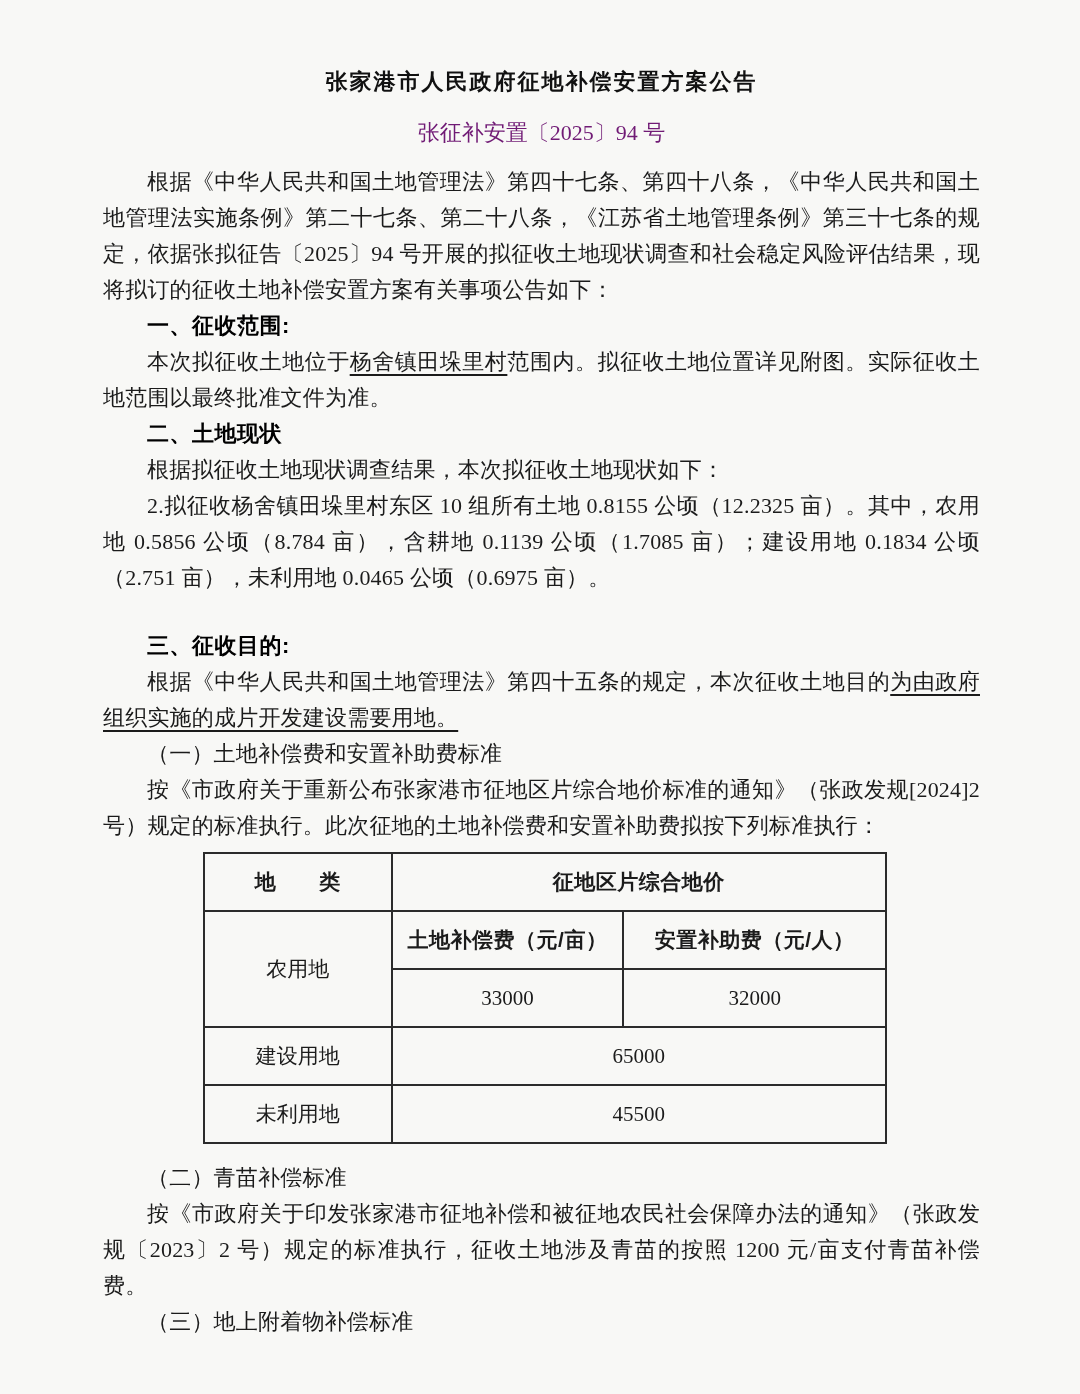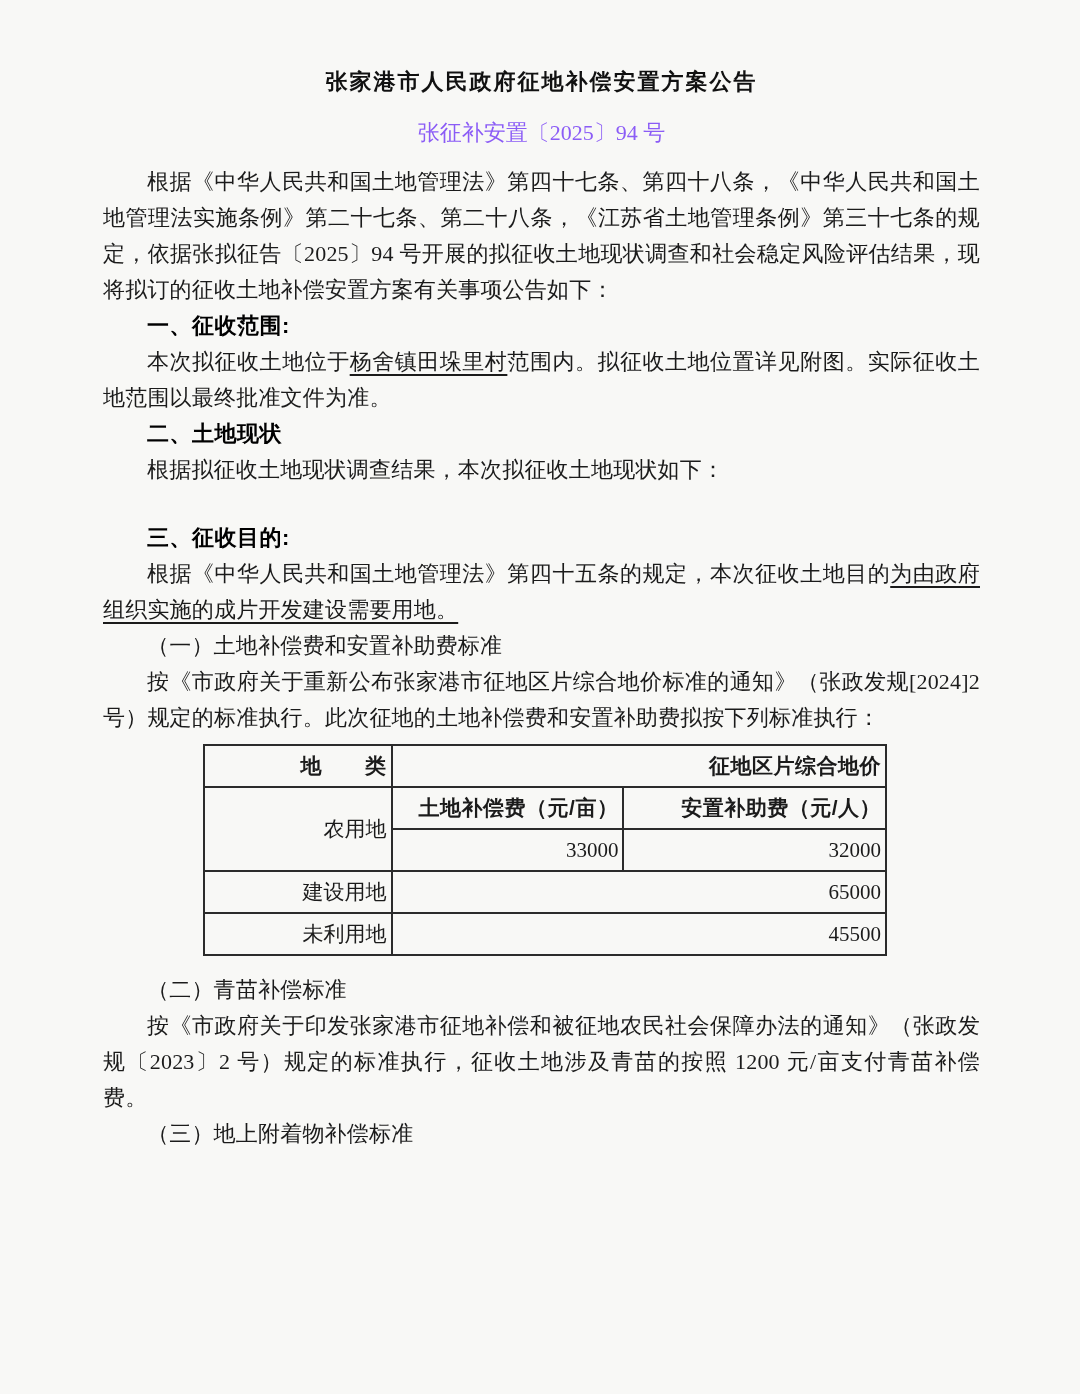--- a/index.html
+++ b/index.html
@@ -21,21 +21,21 @@
     line-height:48px;
     font-weight:bold;
     letter-spacing:2px;
     color:#111;
   }
   .doc-number{
     margin:12px 0 0 0;
     text-align:center;
     font-size:22px;
     line-height:30px;
-    color:#8b5cf6;
+    color:#701a75;
   }
   .body-text{
     margin:0;
     font-size:22px;
     line-height:36px;
     text-align:justify;
     text-indent:2em;
     color:#1b1b1b;
     letter-spacing:0.2px;
   }
@@ -53,25 +53,25 @@
   .gap-top{margin-top:32px;}
   .u{ text-decoration:underline; text-underline-offset:5px; text-decoration-thickness:1.5px; }
   table.comp-table{
     border-collapse:collapse;
     margin:8px 0 16px 100px;
     width:684px;
     table-layout:fixed;
   }
   .comp-table td{
     border:2px solid #2b2b2b;
-    text-align:right;
+    text-align:center;
     vertical-align:middle;
     font-size:21px;
     color:#1b1b1b;
-    padding:0 4px;
+    padding:8px 4px;
     height:40px;
   }
   .comp-table td.th{
     font-family:"Liberation Sans","DejaVu Sans",sans-serif;
     font-weight:bold;
     letter-spacing:0.5px;
   }
   .col-cat{width:27.5%;}
   .col-land{width:34%;}
   .col-resettle{width:38.5%;}
@@ -85,20 +85,21 @@
 
   <div class="doc-number">张征补安置〔2025〕94 号</div>
 
   <p class="body-text intro">根据《中华人民共和国土地管理法》第四十七条、第四十八条，《中华人民共和国土地管理法实施条例》第二十七条、第二十八条，《江苏省土地管理条例》第三十七条的规定，依据张拟征告〔2025〕94 号开展的拟征收土地现状调查和社会稳定风险评估结果，现将拟订的征收土地补偿安置方案有关事项公告如下：</p>
 
   <p class="sec-heading">一、征收范围:</p>
   <p class="body-text"><span>本次拟征收土地位于</span><span class="u">杨舍镇田垛里村</span><span>范围内。拟征收土地位置详见附图。实际征收土地范围以最终批准文件为准。</span></p>
 
   <p class="sec-heading">二、土地现状</p>
   <p class="body-text">根据拟征收土地现状调查结果，本次拟征收土地现状如下：</p>
+  <p class="body-text">2.拟征收杨舍镇田垛里村东区 10 组所有土地 0.8155 公顷（12.2325 亩）。其中，农用地 0.5856 公顷（8.784 亩），含耕地 0.1139 公顷（1.7085 亩）；建设用地 0.1834 公顷（2.751 亩），未利用地 0.0465 公顷（0.6975 亩）。</p>
 
   <p class="sec-heading gap-top">三、征收目的:</p>
   <p class="body-text"><span>根据《中华人民共和国土地管理法》第四十五条的规定，本次征收土地目的</span><span class="u">为由政府组织实施的成片开发建设需要用地。</span><span></span></p>
 
   <p class="body-text">（一）土地补偿费和安置补助费标准</p>
   <p class="body-text">按《市政府关于重新公布张家港市征地区片综合地价标准的通知》（张政发规[2024]2 号）规定的标准执行。此次征地的土地补偿费和安置补助费拟按下列标准执行：</p>
 
   <table class="comp-table">
     <colgroup>
       <col class="col-cat">

